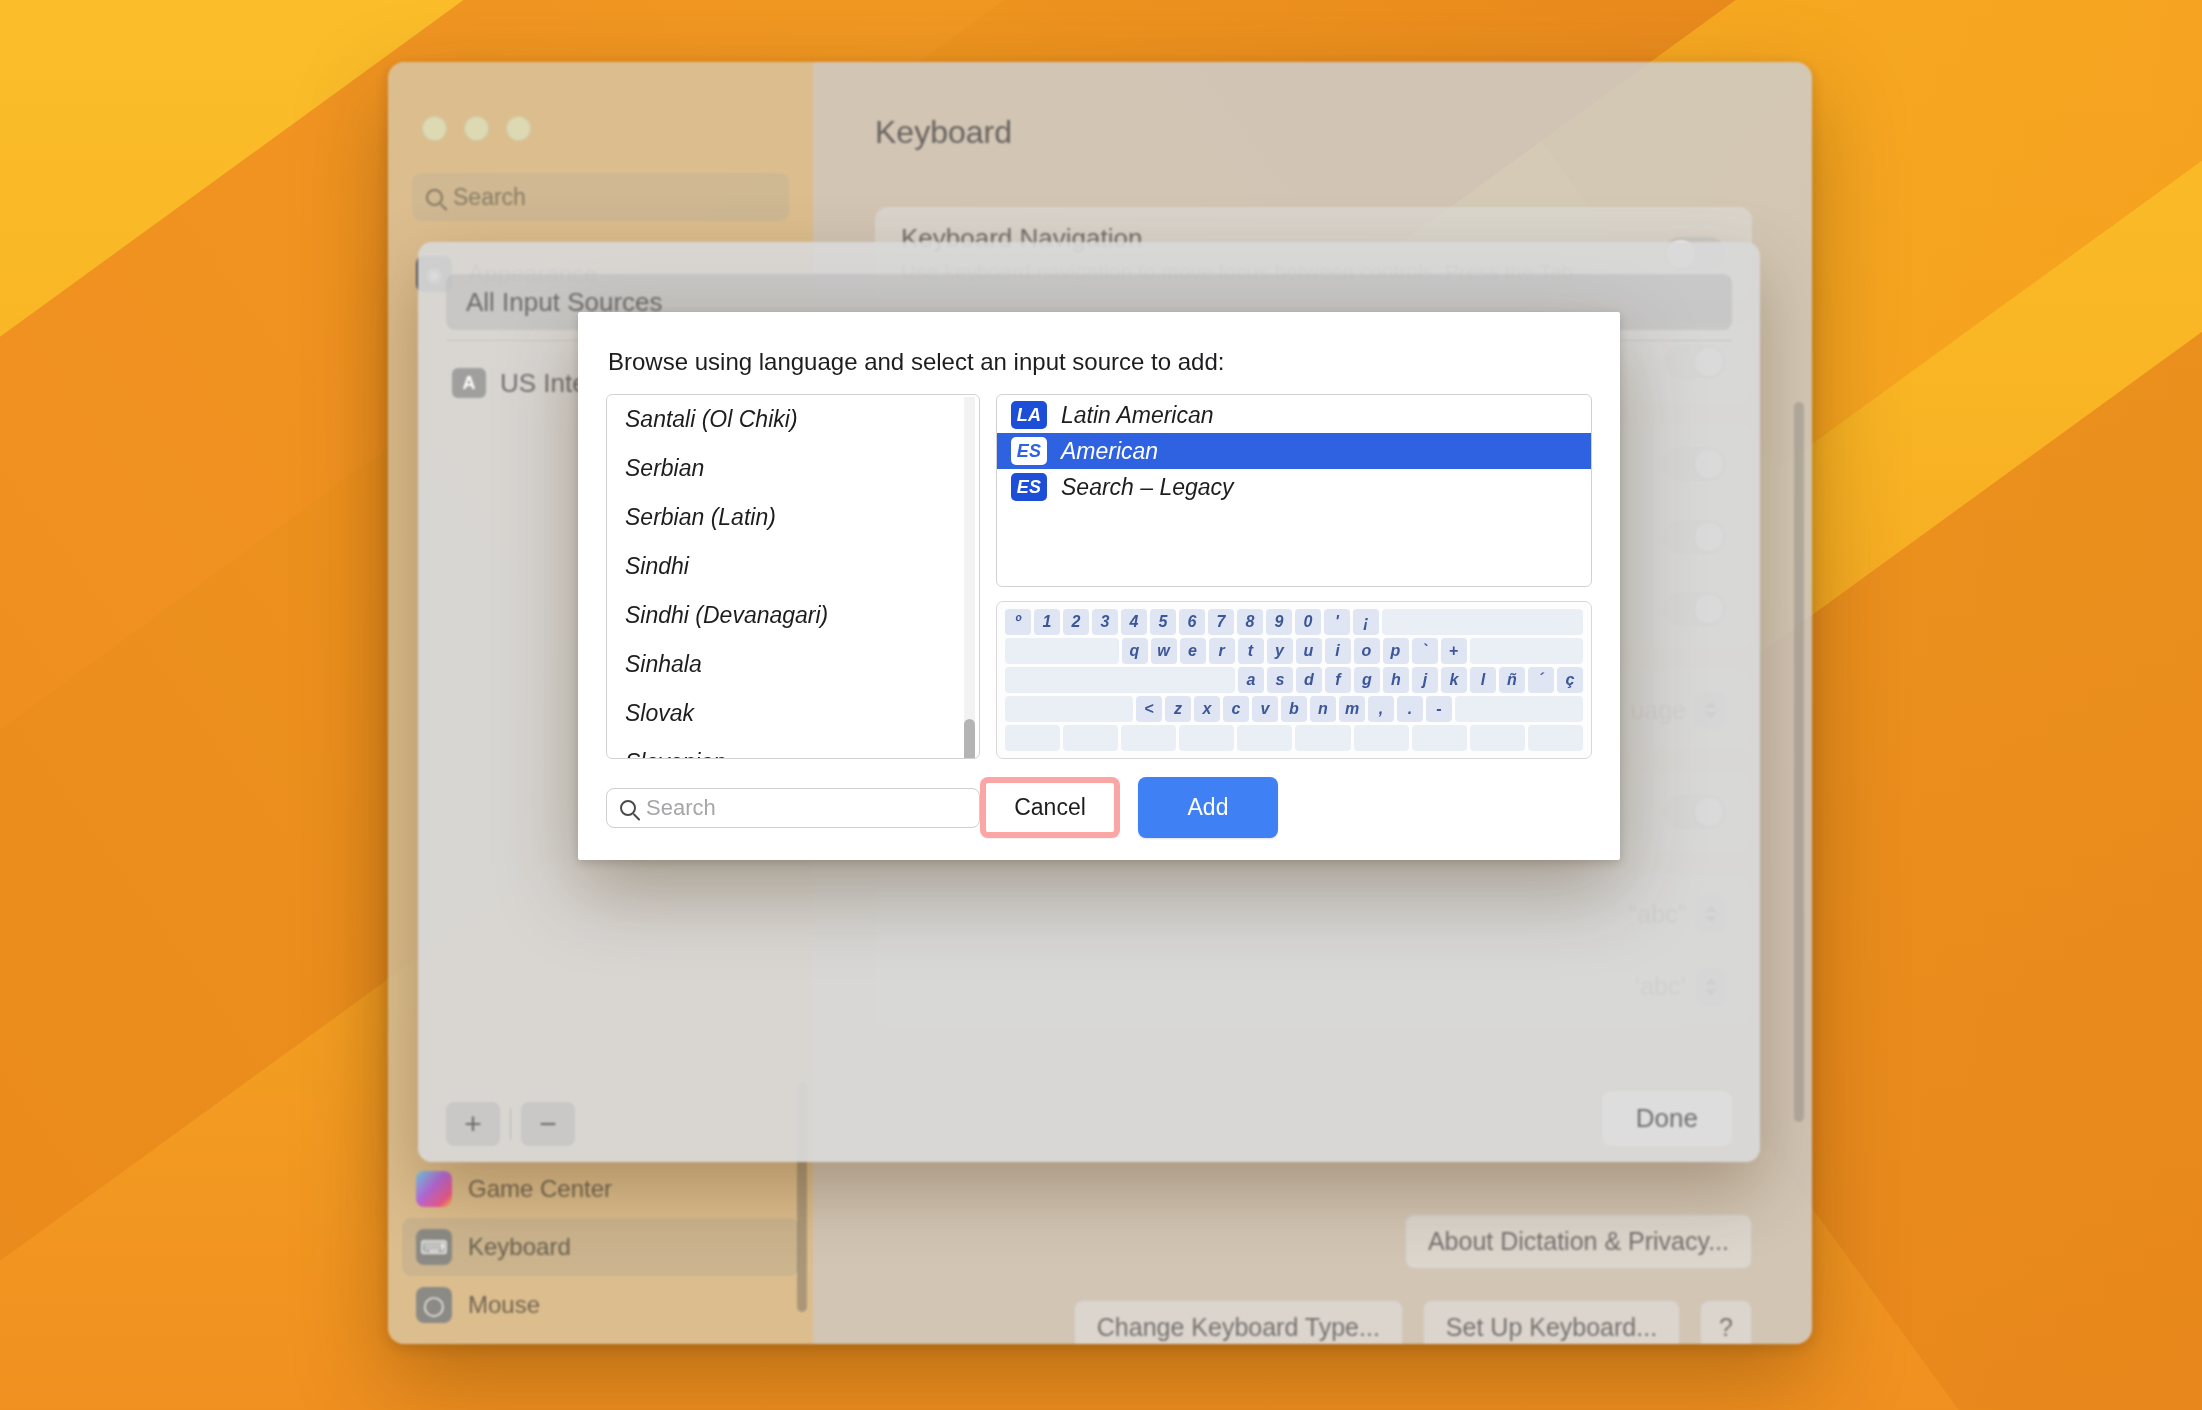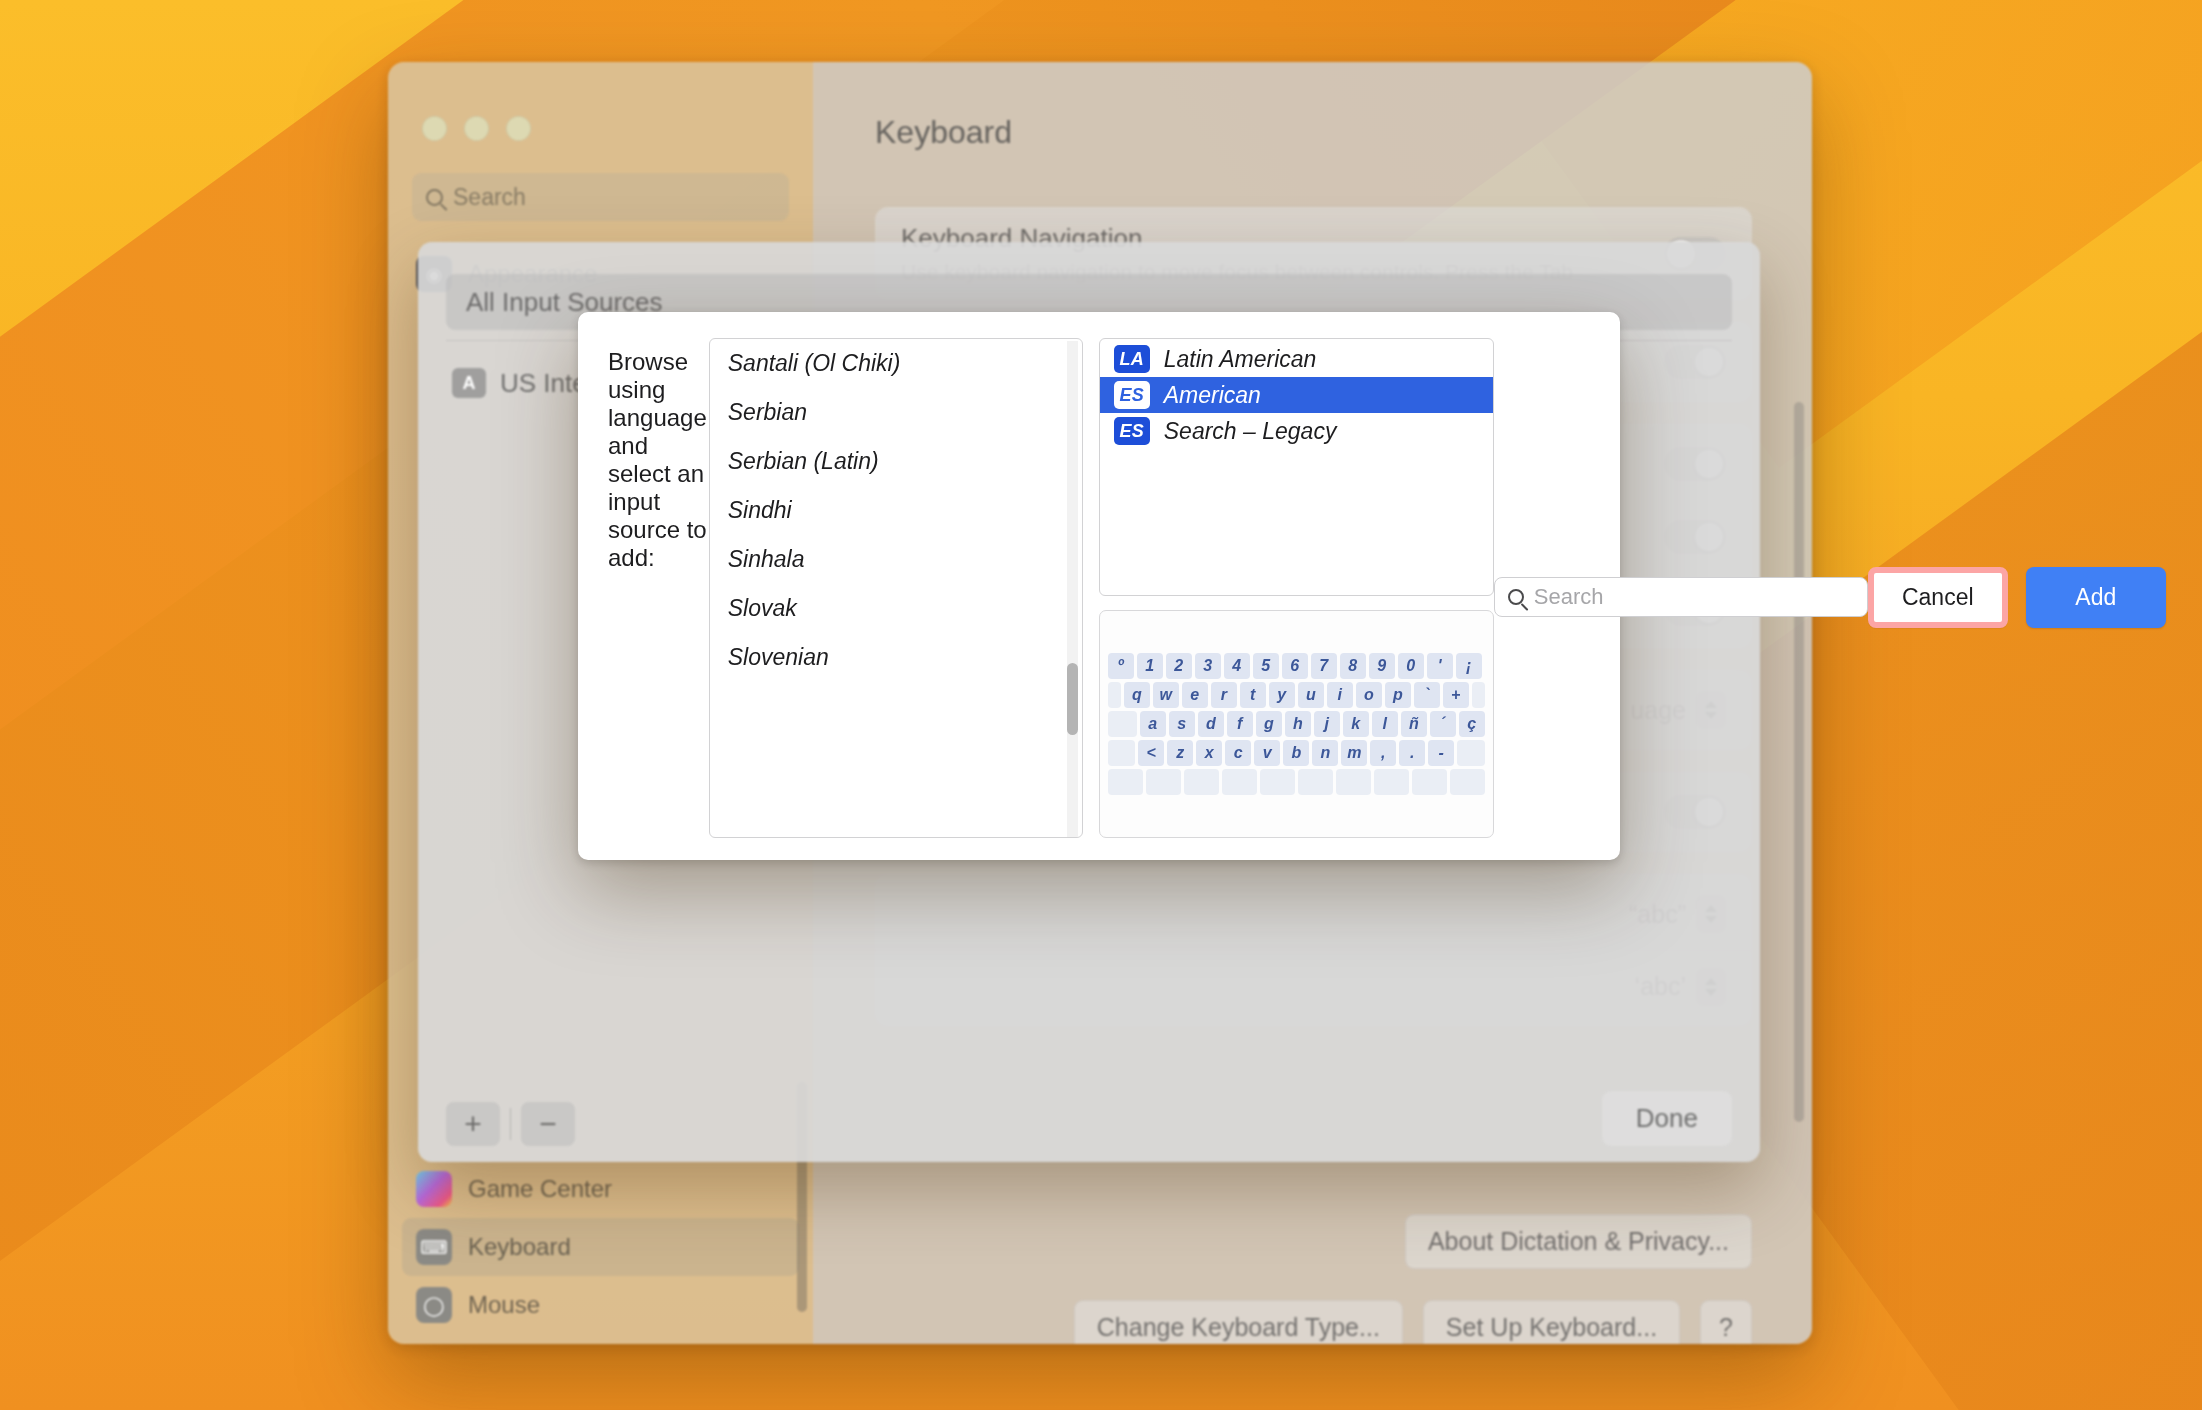--- a/index.html
+++ b/index.html
@@ -216,24 +216,24 @@
     background: rgba(225,225,225,.55); border-radius: 9px;
     padding: 12px 34px; font-size: 26px; color: rgba(80,80,80,.78);
   }
 
   
   #add-dialog {
     position: absolute;
     left: 578px; top: 312px;
     width: 1042px; height: 548px;
     background: #ffffff;
-    border-radius: 10px;
+    border-radius: 2px;
     box-shadow: 0 30px 80px rgba(60,35,0,.34), 0 3px 10px rgba(0,0,0,.16);
     padding: 26px 28px 22px 28px;
-    display: flex; flex-direction: row;
+    display: flex; flex-direction: column;
   }
   .dlg-title {
     font-size: 24px; color: #1d1d1f; margin: 10px 2px 18px 2px;
   }
   .dlg-body { display: flex; gap: 16px; flex: 1; min-height: 0; font-style: italic; }
 
   .lang-panel {
     width: 374px; background: #fff;
     border: 1px solid #d2d2d4; border-radius: 6px;
     position: relative; overflow: hidden;
@@ -480,20 +480,21 @@
     <div class="dlg-title">Browse using language and select an input source to add:</div>
 
     <div class="dlg-body">
 
       <div class="lang-panel">
         <div class="lang-list" id="lang-list">
             <div class="lang-item">Santali (Ol Chiki)</div>
             <div class="lang-item">Serbian</div>
             <div class="lang-item">Serbian (Latin)</div>
             <div class="lang-item">Sindhi</div>
+            <div class="lang-item">Sindhi (Devanagari)</div>
             <div class="lang-item">Sinhala</div>
             <div class="lang-item">Slovak</div>
             <div class="lang-item">Slovenian</div>
           </div>
         <div class="lang-track"></div>
         <div class="lang-thumb"></div>
       </div>
 
       <div class="right-panel">
         <div class="src-panel" id="src-list">

